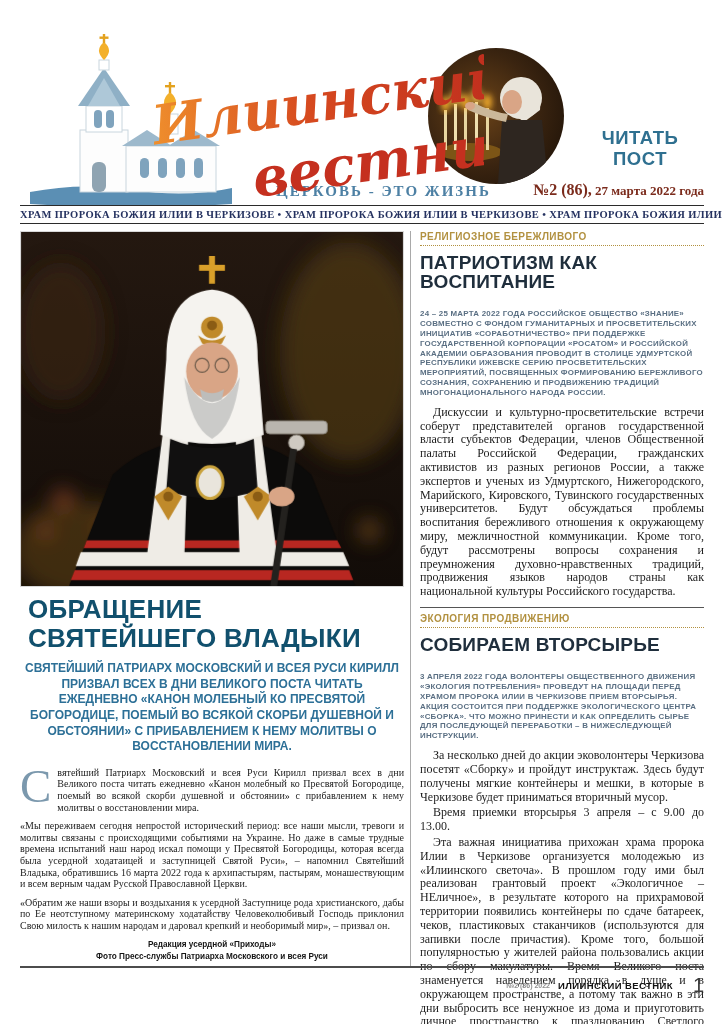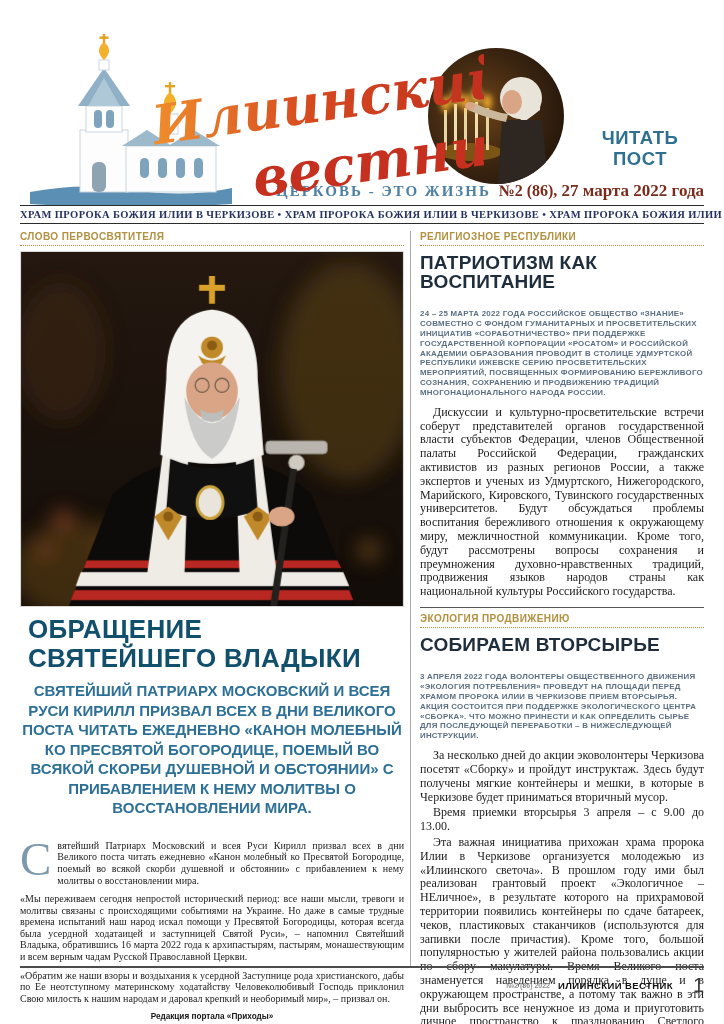--- a/index.html
+++ b/index.html
@@ -12,40 +12,40 @@
            font-family:"Liberation Serif",serif;font-weight:bold;font-size:15px;
            letter-spacing:2px;color:var(--tagline_blue);white-space:nowrap;}
   .photo-circle{position:absolute;left:428px;top:48px;width:136px;height:136px;border-radius:50%;
                 overflow:hidden;z-index:1;}
   .season{position:absolute;left:576px;top:128px;width:128px;text-align:center;
           font-family:"Liberation Sans",sans-serif;font-weight:800;font-size:18.5px;
           line-height:1.12;letter-spacing:.5px;color:var(--lent_teal);}
   .issue-line{position:absolute;left:470px;top:181px;width:234px;text-align:right;
               color:var(--issue_maroon);font-family:"Liberation Serif",serif;font-weight:bold;}
   .issue-no{font-size:16px;}
-  .issue-date{font-size:17px;text-align:center;}
+  .issue-date{font-size:13px;text-align:center;}
   
   .banner{position:absolute;left:20px;top:205px;width:684px;box-sizing:border-box;
           border-top:1.5px solid #2b2b2b;border-bottom:1.5px solid #2b2b2b;
           padding:3px 0 3px 0;text-align:center;
           font-family:"Liberation Serif",serif;font-weight:bold;font-size:10.5px;
           letter-spacing:.4px;color:var(--navy);white-space:nowrap;}
   
   .col-divider{position:absolute;left:410px;top:231px;width:1px;height:735px;background:#a9a9a9;}
   .col-left{position:absolute;left:20px;top:231px;width:384px;}
   .col-right{position:absolute;left:420px;top:231px;width:284px;}
   .section-label{font-family:"Liberation Sans",sans-serif;font-weight:700;font-size:10px;
                  letter-spacing:.4px;color:var(--gold);padding-bottom:3px;
                  border-bottom:1px dotted var(--gold);margin-bottom:5px;}
   .photo-frame{display:block;border:1px solid #d8d8d8;box-sizing:border-box;}
   .patriarch-photo{width:384px;height:356px;margin-bottom:8px;}
   h1{font-family:"Liberation Sans",sans-serif;font-weight:700;font-size:26px;line-height:1.12;
      letter-spacing:.3px;color:var(--headline_blue);text-align:left;margin:6px 8px 8px;}
-  .subhead{font-family:"Liberation Sans",sans-serif;font-weight:700;font-size:15px;
-           line-height:1.3;color:var(--subhead_blue);text-align:center;margin:0 2px 22px;}
+  .subhead{font-family:"Liberation Sans",sans-serif;font-weight:700;font-size:12px;
+           line-height:1.3;color:var(--subhead_blue);text-align:center;margin:0 2px 12px;}
   .col-left p{font-size:10px;line-height:1.16;text-align:justify;margin:0 0 7px;}
   .dropcap{float:left;font-family:"Liberation Serif",serif;font-size:47px;line-height:37px;
            color:var(--dropcap_blue);padding:1px 6px 0 0;}
   .byline{text-align:center;font-family:"Liberation Sans",sans-serif;font-weight:700;
           font-size:8.2px;line-height:1.55;color:#151515;}
   h3{font-family:"Liberation Sans",sans-serif;font-weight:800;font-size:19px;line-height:1;
      letter-spacing:.2px;color:var(--headline_dark);margin:7px 0 9px;}
   .lead{font-family:"Liberation Sans",sans-serif;font-weight:700;font-size:7.9px;
         line-height:1.25;letter-spacing:.25px;color:var(--lead_slate);margin:18px 0 8px;}
   .col-right .body p{font-size:12px;line-height:1.15;text-align:justify;text-indent:13px;
@@ -161,21 +161,20 @@
 
   <div class="issue-line">
     <span class="issue-no">№2 (86),</span><span class="issue-date"> 27 марта 2022 года</span>
   </div>
 
   <div class="banner">ХРАМ ПРОРОКА БОЖИЯ ИЛИИ В ЧЕРКИЗОВЕ • ХРАМ ПРОРОКА БОЖИЯ ИЛИИ В ЧЕРКИЗОВЕ • ХРАМ ПРОРОКА БОЖИЯ ИЛИИ В ЧЕРКИЗОВЕ</div>
 
   <div class="col-divider"></div>
 
   <section class="col-left">
-    <div class="section-label">СЛОВО ПЕРВОСВЯТИТЕЛЯ</div>
 
     <div class="patriarch-photo photo-frame">
       <svg viewBox="0 0 384 356" width="382" height="354">
         <defs>
           <filter id="bl2">
               <feGaussianBlur stdDeviation="10"></feGaussianBlur>
             </filter>
           <linearGradient id="bgd" x1="0" y1="0" x2="0" y2="1">
             <stop offset="0" stop-color="#241810"></stop>
             <stop offset="1" stop-color="#120c08"></stop>
@@ -242,27 +241,27 @@
       </svg>
     </div>
 
     <h1>ОБРАЩЕНИЕ СВЯТЕЙШЕГО ВЛАДЫКИ</h1>
     <div class="subhead">СВЯТЕЙШИЙ ПАТРИАРХ МОСКОВСКИЙ И ВСЕЯ РУСИ КИРИЛЛ ПРИЗВАЛ ВСЕХ В ДНИ ВЕЛИКОГО ПОСТА ЧИТАТЬ ЕЖЕДНЕВНО «КАНОН МОЛЕБНЫЙ КО ПРЕСВЯТОЙ БОГОРОДИЦЕ, ПОЕМЫЙ ВО ВСЯКОЙ СКОРБИ ДУШЕВНОЙ И ОБСТОЯНИИ» С ПРИБАВЛЕНИЕМ К НЕМУ МОЛИТВЫ О ВОССТАНОВЛЕНИИ МИРА.</div>
 
     <p><span class="dropcap">С</span><span>вятейший Патриарх Московский и всея Руси Кирилл призвал всех в дни Великого поста читать ежедневно «Канон молебный ко Пресвятой Богородице, поемый во всякой скорби душевной и обстоянии» с прибавлением к нему молитвы о восстановлении мира.</span></p>
     <p>«Мы переживаем сегодня непростой исторический период: все наши мысли, тревоги и молитвы связаны с происходящими событиями на Украине. Но даже в самые трудные времена испытаний наш народ искал помощи у Пресвятой Богородицы, которая всегда была усердной ходатаицей и заступницей Святой Руси», – напомнил Святейший Владыка, обратившись 16 марта 2022 года к архипастырям, пастырям, монашествующим и всем верным чадам Русской Православной Церкви.</p>
     <p>«Обратим же наши взоры и воздыхания к усердной Заступнице рода христианского, дабы по Ее неотступному материнскому ходатайству Человеколюбивый Господь приклонил Свою милость к нашим народам и даровал крепкий и необоримый мир», – призвал он.</p>
 
-    <div class="byline">Редакция портала «Приходы»</div>
+    <div class="byline">Редакция усердной «Приходы»</div>
     <div class="byline">Фото Пресс-службы Патриарха Московского и всея Руси</div>
   </section>
 
   <section class="col-right">
 
-    <div class="section-label">РЕЛИГИОЗНОЕ РЕСПУБЛИКИ</div>
+    <div class="section-label">РЕЛИГИОЗНОЕ БЕРЕЖЛИВОГО</div>
     <h3>ПАТРИОТИЗМ КАК ВОСПИТАНИЕ</h3>
     <div class="lead">24 – 25 МАРТА 2022 ГОДА РОССИЙСКОЕ ОБЩЕСТВО «ЗНАНИЕ» СОВМЕСТНО С ФОНДОМ ГУМАНИТАРНЫХ И ПРОСВЕТИТЕЛЬСКИХ ИНИЦИАТИВ «СОРАБОТНИЧЕСТВО» ПРИ ПОДДЕРЖКЕ ГОСУДАРСТВЕННОЙ КОРПОРАЦИИ «РОСАТОМ» И РОССИЙСКОЙ АКАДЕМИИ ОБРАЗОВАНИЯ ПРОВОДИТ В СТОЛИЦЕ УДМУРТСКОЙ РЕСПУБЛИКИ ИЖЕВСКЕ СЕРИЮ ПРОСВЕТИТЕЛЬСКИХ МЕРОПРИЯТИЙ, ПОСВЯЩЕННЫХ ФОРМИРОВАНИЮ БЕРЕЖЛИВОГО СОЗНАНИЯ, СОХРАНЕНИЮ И ПРОДВИЖЕНИЮ ТРАДИЦИЙ МНОГОНАЦИОНАЛЬНОГО НАРОДА РОССИИ.</div>
     <div class="body">
       <p>Дискуссии и культурно-просветительские встречи соберут представителей органов государственной власти субъектов Федерации, членов Общественной палаты Российской Федерации, гражданских активистов из разных регионов России, а также экспертов и ученых из Удмуртского, Нижегородского, Марийского, Кировского, Тувинского государственных университетов. Будут обсуждаться проблемы воспитания бережливого отношения к окружающему миру, межличностной коммуникации. Кроме того, будут рассмотрены вопросы сохранения и преумножения духовно-нравственных традиций, продвижения языков народов страны как национальной культуры Российского государства.</p>
     </div>
 
     <hr class="art-divider">
 
     <div class="section-label">ЭКОЛОГИЯ ПРОДВИЖЕНИЮ</div>
     <h3>СОБИРАЕМ ВТОРСЫРЬЕ</h3>

